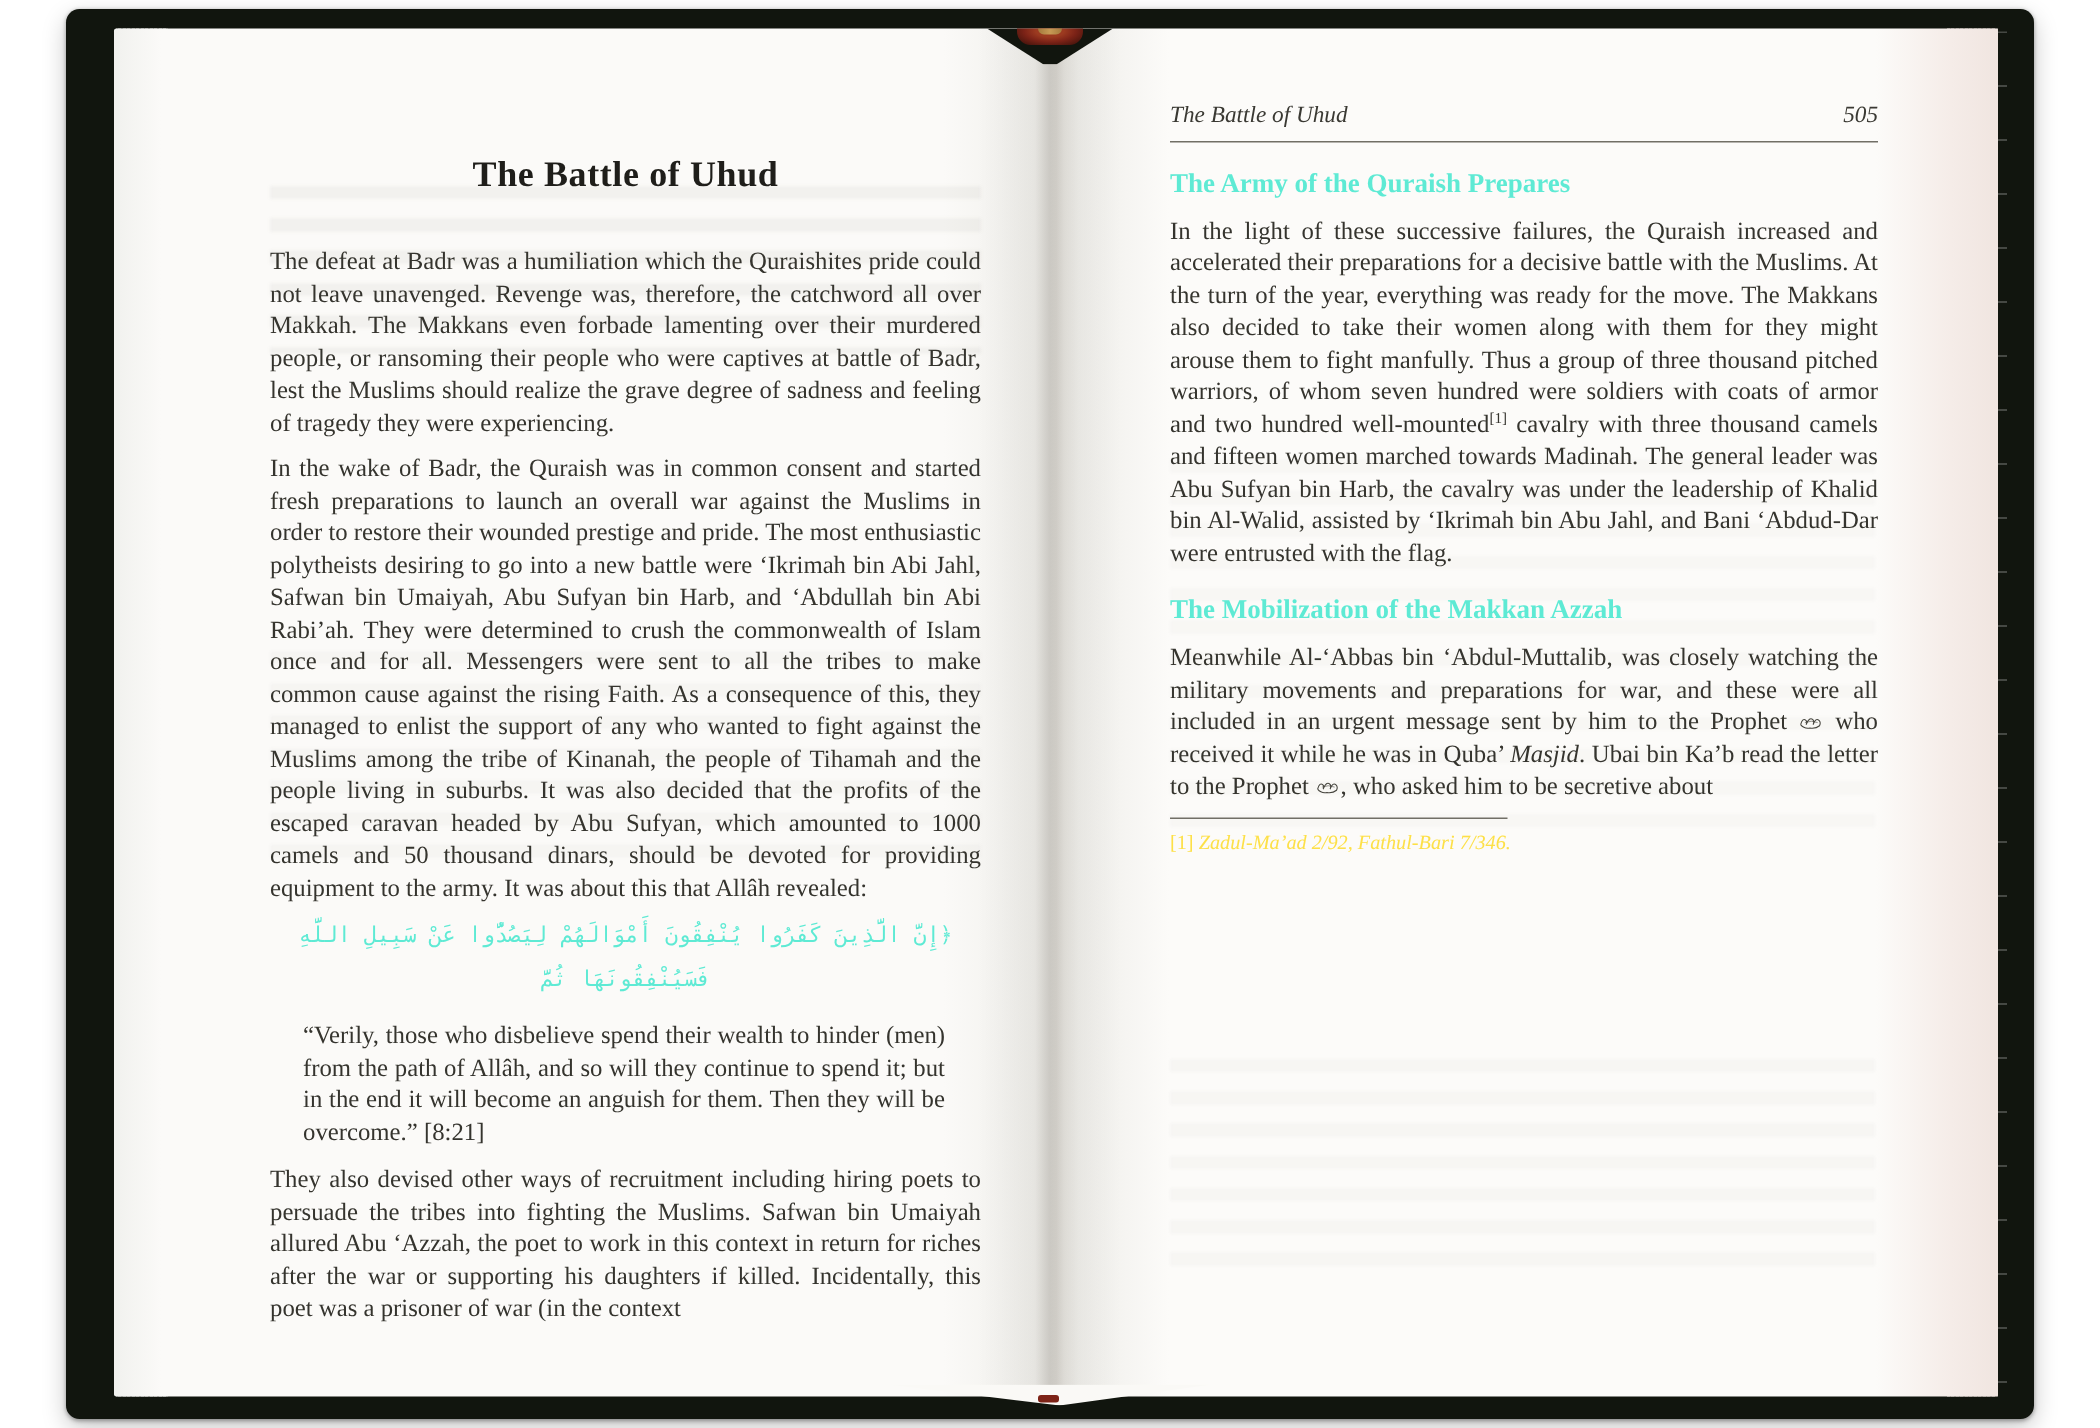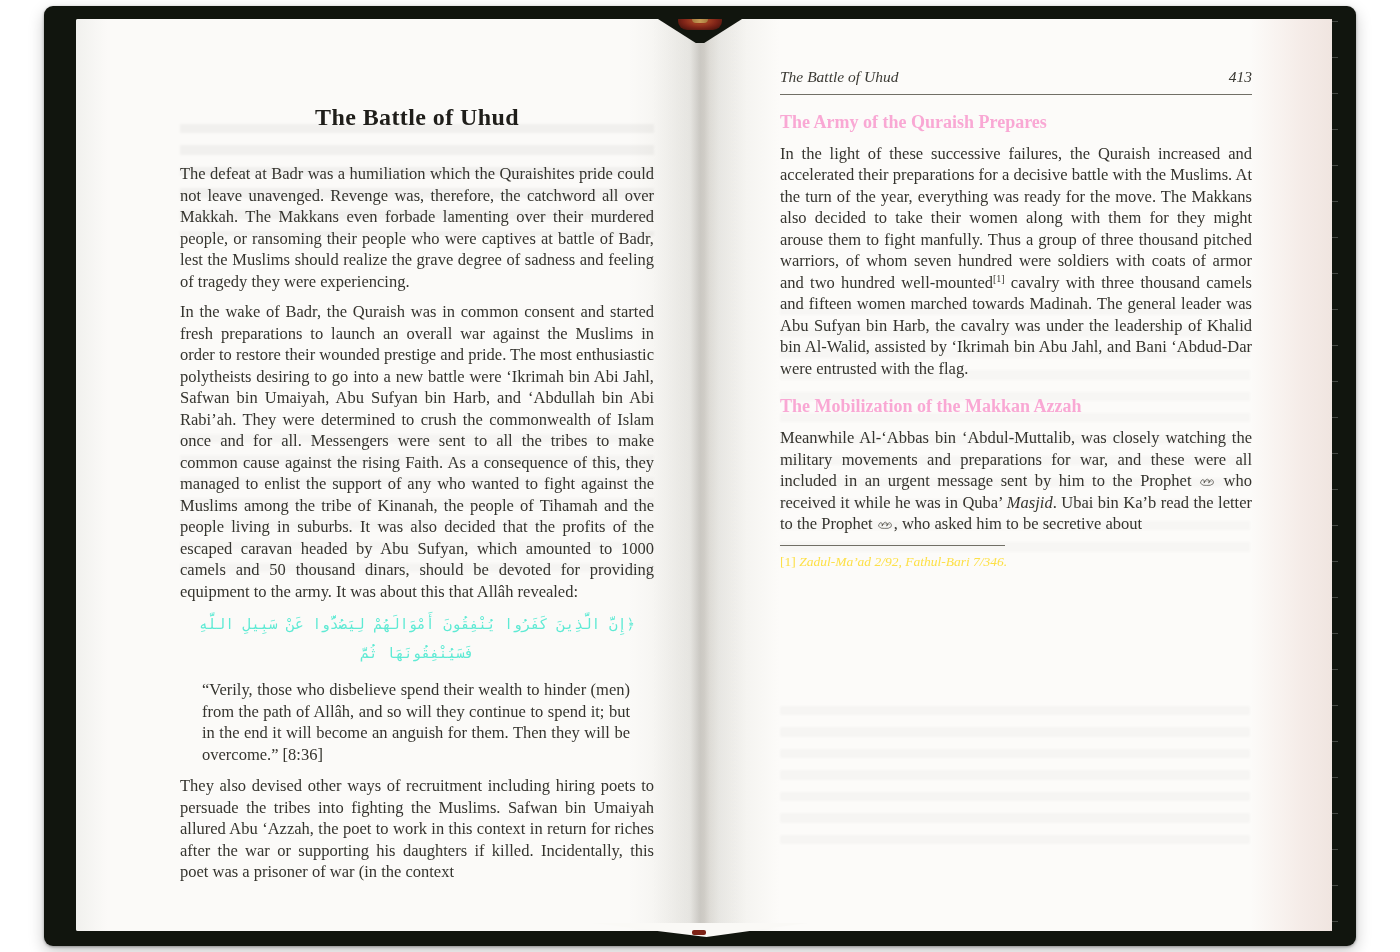--- a/index.html
+++ b/index.html
@@ -44,21 +44,21 @@
   .content{position:absolute;color:#35342e;font-size:16.5px;line-height:21.5px;}
   .content-left{left:136px;top:97px;width:474px;}
   .content-right{left:736px;top:60px;width:472px;}
 
   .page-title{font-size:24px;line-height:28px;font-weight:700;color:#1f1e1a;text-align:center;
         letter-spacing:.4px;margin:0 0 32px 0;}
   p.body{margin:0 0 9px 0;text-align:justify;}
   p.quote{margin:2px 24px 10px 22px;text-align:justify;}
   .verse{direction:rtl;text-align:center;font-family:Liberation Mono, monospace;
         font-size:14.5px;line-height:29px;color:#5eead4;margin:8px 0 10px 0;}
-  .heading{font-weight:700;font-size:18px;line-height:24px;color:#f9a8d4;margin:15px 0 9px 0;}
+  .heading{font-weight:700;font-size:18px;line-height:24px;color:#5eead4;margin:15px 0 9px 0;}
   .running-header{display:flex;justify-content:space-between;align-items:baseline;
         font-style:italic;font-size:15.5px;color:#3a3933;border-bottom:1px solid #716f66;
         padding-bottom:6px;margin-bottom:14px;}
   .footnote{margin-top:10px;font-size:13.5px;line-height:18px;color:#fde047;}
   .fn-rule{width:225px;border-top:1px solid #716f66;margin-bottom:7px;}
   .it{font-style:italic;}
   .sup{font-size:10px;vertical-align:6px;line-height:0;}
   .hon{display:inline-block;vertical-align:-1px;line-height:0;}
   .hon svg{display:inline-block;}
 </style>
@@ -82,28 +82,28 @@
   <div class="ghost g3"></div>
   <div class="ghost g4"></div>
 
   <div class="content content-left">
       <div class="page-title">The Battle of Uhud</div>
       <p class="body"><span>The defeat at Badr was a humiliation which the Quraishites pride could not leave unavenged. Revenge was, therefore, the catchword all over Makkah. The Makkans even forbade lamenting over their murdered people, or ransoming their people who were captives at battle of Badr, lest the Muslims should realize the grave degree of sadness and feeling of tragedy they were experiencing.</span></p>
       <p class="body"><span>In the wake of Badr, the Quraish was in common consent and started fresh preparations to launch an overall war against the Muslims in order to restore their wounded prestige and pride. The most enthusiastic polytheists desiring to go into a new battle were ‘Ikrimah bin Abi Jahl, Safwan bin Umaiyah, Abu Sufyan bin Harb, and ‘Abdullah bin Abi Rabi’ah. They were determined to crush the commonwealth of Islam once and for all. Messengers were sent to all the tribes to make common cause against the rising Faith. As a consequence of this, they managed to enlist the support of any who wanted to fight against the Muslims among the tribe of Kinanah, the people of Tihamah and the people living in suburbs. It was also decided that the profits of the escaped caravan headed by Abu Sufyan, which amounted to 1000 camels and 50 thousand dinars, should be devoted for providing equipment to the army. It was about this that Allâh revealed:</span></p>
       <div class="verse">
         <div>﴿إِنَّ الَّذِينَ كَفَرُوا يُنْفِقُونَ أَمْوَالَهُمْ لِيَصُدُّوا عَنْ سَبِيلِ اللَّهِ فَسَيُنْفِقُونَهَا ثُمَّ</div>
       </div>
-      <p class="quote"><span>“Verily, those who disbelieve spend their wealth to hinder (men) from the path of Allâh, and so will they continue to spend it; but in the end it will become an anguish for them. Then they will be overcome.” [8:36]</span></p>
+      <p class="quote"><span>“Verily, those who disbelieve spend their wealth to hinder (men) from the path of Allâh, and so will they continue to spend it; but in the end it will become an anguish for them. Then they will be overcome.” [8:21]</span></p>
       <p class="body"><span>They also devised other ways of recruitment including hiring poets to persuade the tribes into fighting the Muslims. Safwan bin Umaiyah allured Abu ‘Azzah, the poet to work in this context in return for riches after the war or supporting his daughters if killed. Incidentally, this poet was a prisoner of war (in the context</span></p>
     </div>
 
   <div class="content content-right">
     <div class="running-header">
       <span>The Battle of Uhud</span>
-      <span>413</span>
+      <span>505</span>
     </div>
     <div>
         <div class="heading">The Army of the Quraish Prepares</div>
         <p class="body"><span>In the light of these successive failures, the Quraish increased and accelerated their preparations for a decisive battle with the Muslims. At the turn of the year, everything was ready for the move. The Makkans also decided to take their women along with them for they might arouse them to fight manfully. Thus a group of three thousand pitched warriors, of whom seven hundred were soldiers with coats of armor and two hundred well-mounted</span><span class="sup">[1]</span><span> cavalry with three thousand camels and fifteen women marched towards Madinah. The general leader was Abu Sufyan bin Harb, the cavalry was under the leadership of Khalid bin Al-Walid, assisted by ‘Ikrimah bin Abu Jahl, and Bani ‘Abdud-Dar were entrusted with the flag.</span></p>
         <div class="heading">The Mobilization of the Makkan Azzah</div>
         <p class="body"><span>Meanwhile Al-‘Abbas bin ‘Abdul-Muttalib, was closely watching the military movements and preparations for war, and these were all included in an urgent message sent by him to the Prophet </span><span class="hon"><svg width="17" height="12" viewBox="0 0 24 16">
               <path d="M2 11 q2-7 5-4 q1.5 1.5 .2 4 q3-8 6.5-4.5 q1.3 1.5 .1 4.5 q2.5-7 5.5-4 q2 2 .5 5 q-3.5 3-9 2.2 q-5.5 1-8.8-3.2" fill="none" stroke="#45443d" stroke-width="1"></path>
               <path d="M6 9 q6-2.5 12 0" fill="none" stroke="#45443d" stroke-width=".55"></path>
             </svg></span><span> who received it while he was in Quba’ </span><span class="it">Masjid</span><span>. Ubai bin Ka’b read the letter to the Prophet </span><span class="hon"><svg width="17" height="12" viewBox="0 0 24 16">
               <path d="M2 11 q2-7 5-4 q1.5 1.5 .2 4 q3-8 6.5-4.5 q1.3 1.5 .1 4.5 q2.5-7 5.5-4 q2 2 .5 5 q-3.5 3-9 2.2 q-5.5 1-8.8-3.2" fill="none" stroke="#45443d" stroke-width="1"></path>

